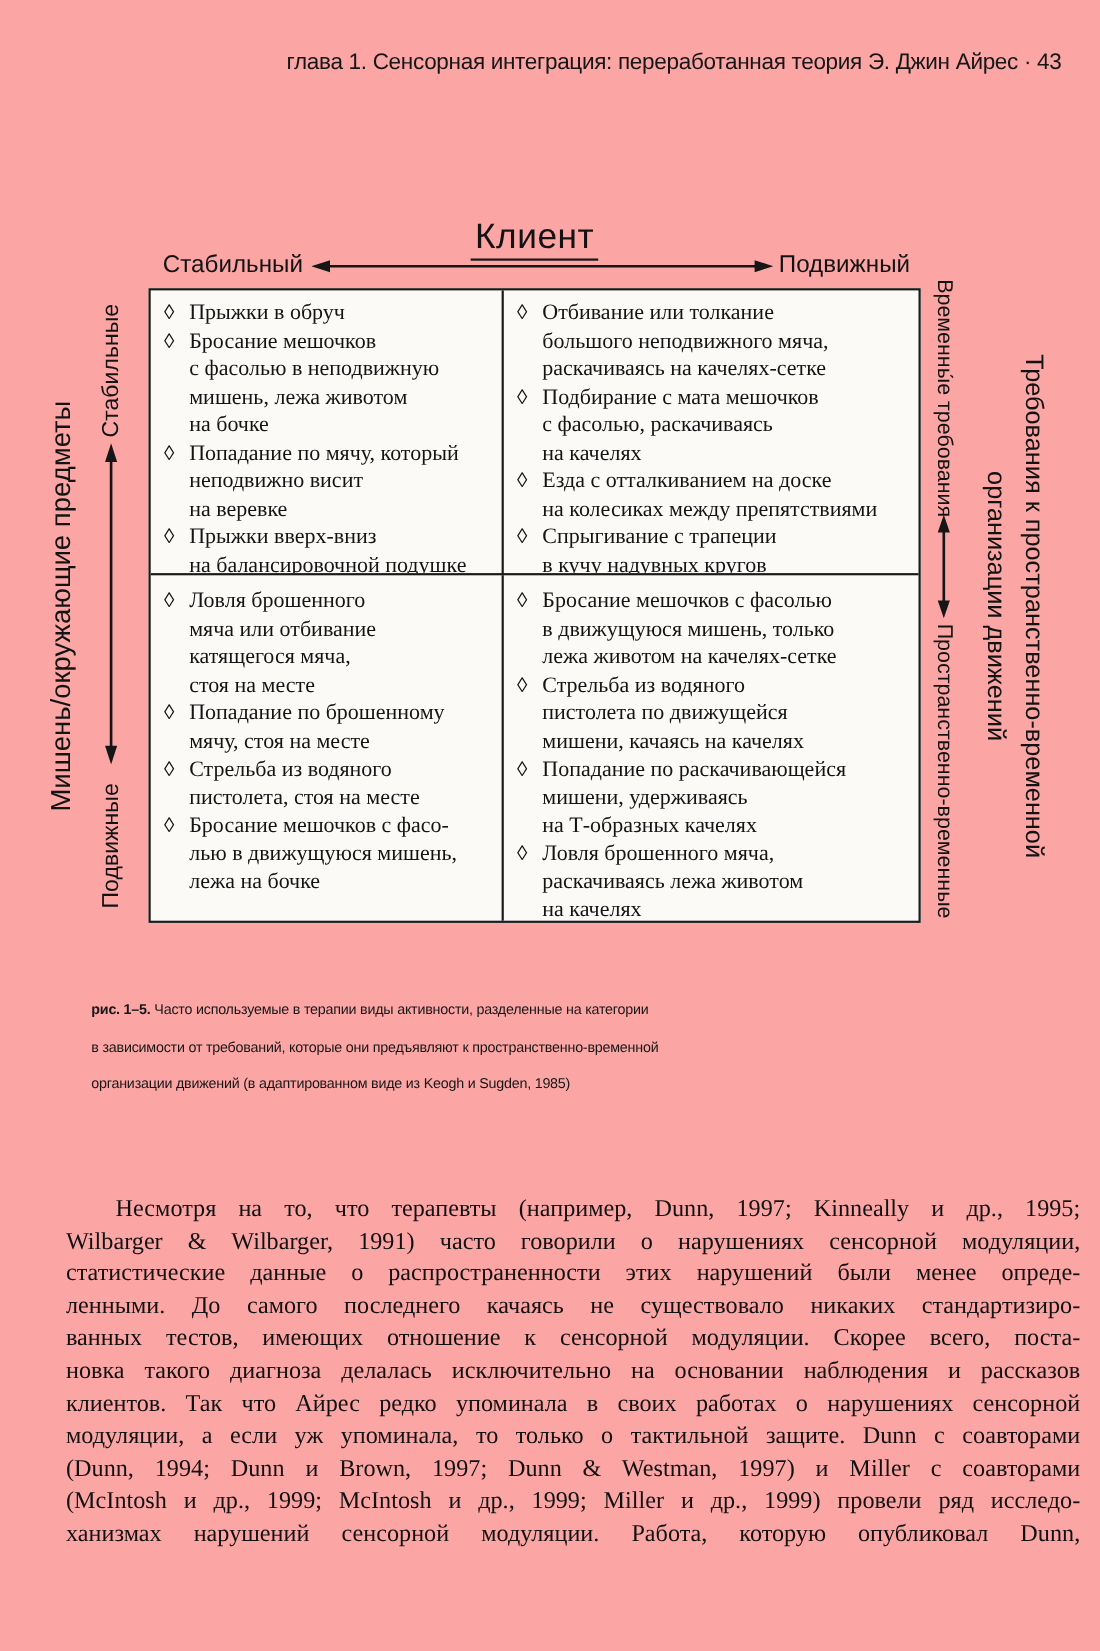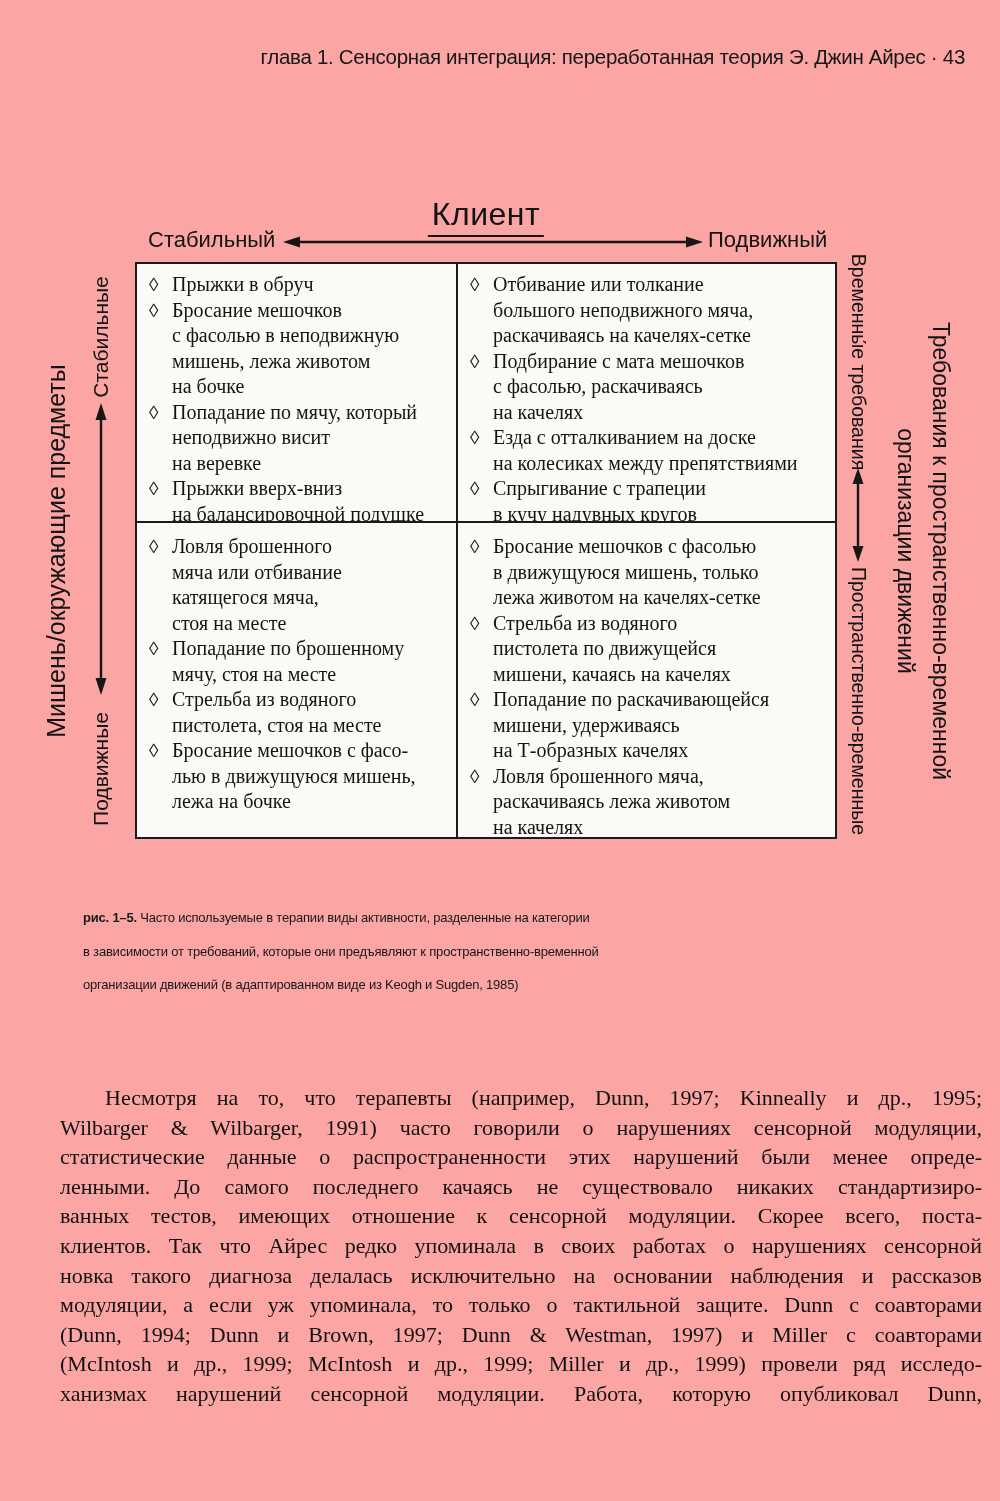--- a/index.html
+++ b/index.html
@@ -232,21 +232,21 @@
 в зависимости от требований, которые они предъявляют к пространственно-временной
 организации движений (в адаптированном виде из Keogh и Sugden, 1985)</span></div>
 
 
   <div class="abs bodytext">
     <div class="jline indent">Несмотря на то, что терапевты (например, Dunn, 1997; Kinneally и др., 1995;</div>
     <div class="jline">Wilbarger &amp; Wilbarger, 1991) часто говорили о нарушениях сенсорной модуляции,</div>
     <div class="jline">статистические данные о распространенности этих нарушений были менее опреде-</div>
     <div class="jline">ленными. До самого последнего качаясь не существовало никаких стандартизиро-</div>
     <div class="jline">ванных тестов, имеющих отношение к сенсорной модуляции. Скорее всего, поста-</div>
+    <div class="jline">новка такого диагноза делалась исключительно на основании наблюдения и рассказов</div>
     <div class="jline">клиентов. Так что Айрес редко упоминала в своих работах о нарушениях сенсорной</div>
-    <div class="jline">новка такого диагноза делалась исключительно на основании наблюдения и рассказов</div>
     <div class="jline">модуляции, а если уж упоминала, то только о тактильной защите. Dunn с соавторами</div>
     <div class="jline">(Dunn, 1994; Dunn и Brown, 1997; Dunn &amp; Westman, 1997) и Miller с соавторами</div>
     <div class="jline">(McIntosh и др., 1999; McIntosh и др., 1999; Miller и др., 1999) провели ряд исследо-</div>
     <div class="jline">ханизмах нарушений сенсорной модуляции. Работа, которую опубликовал Dunn,</div>
   </div>
 
 </div>
 
 </body></html>

